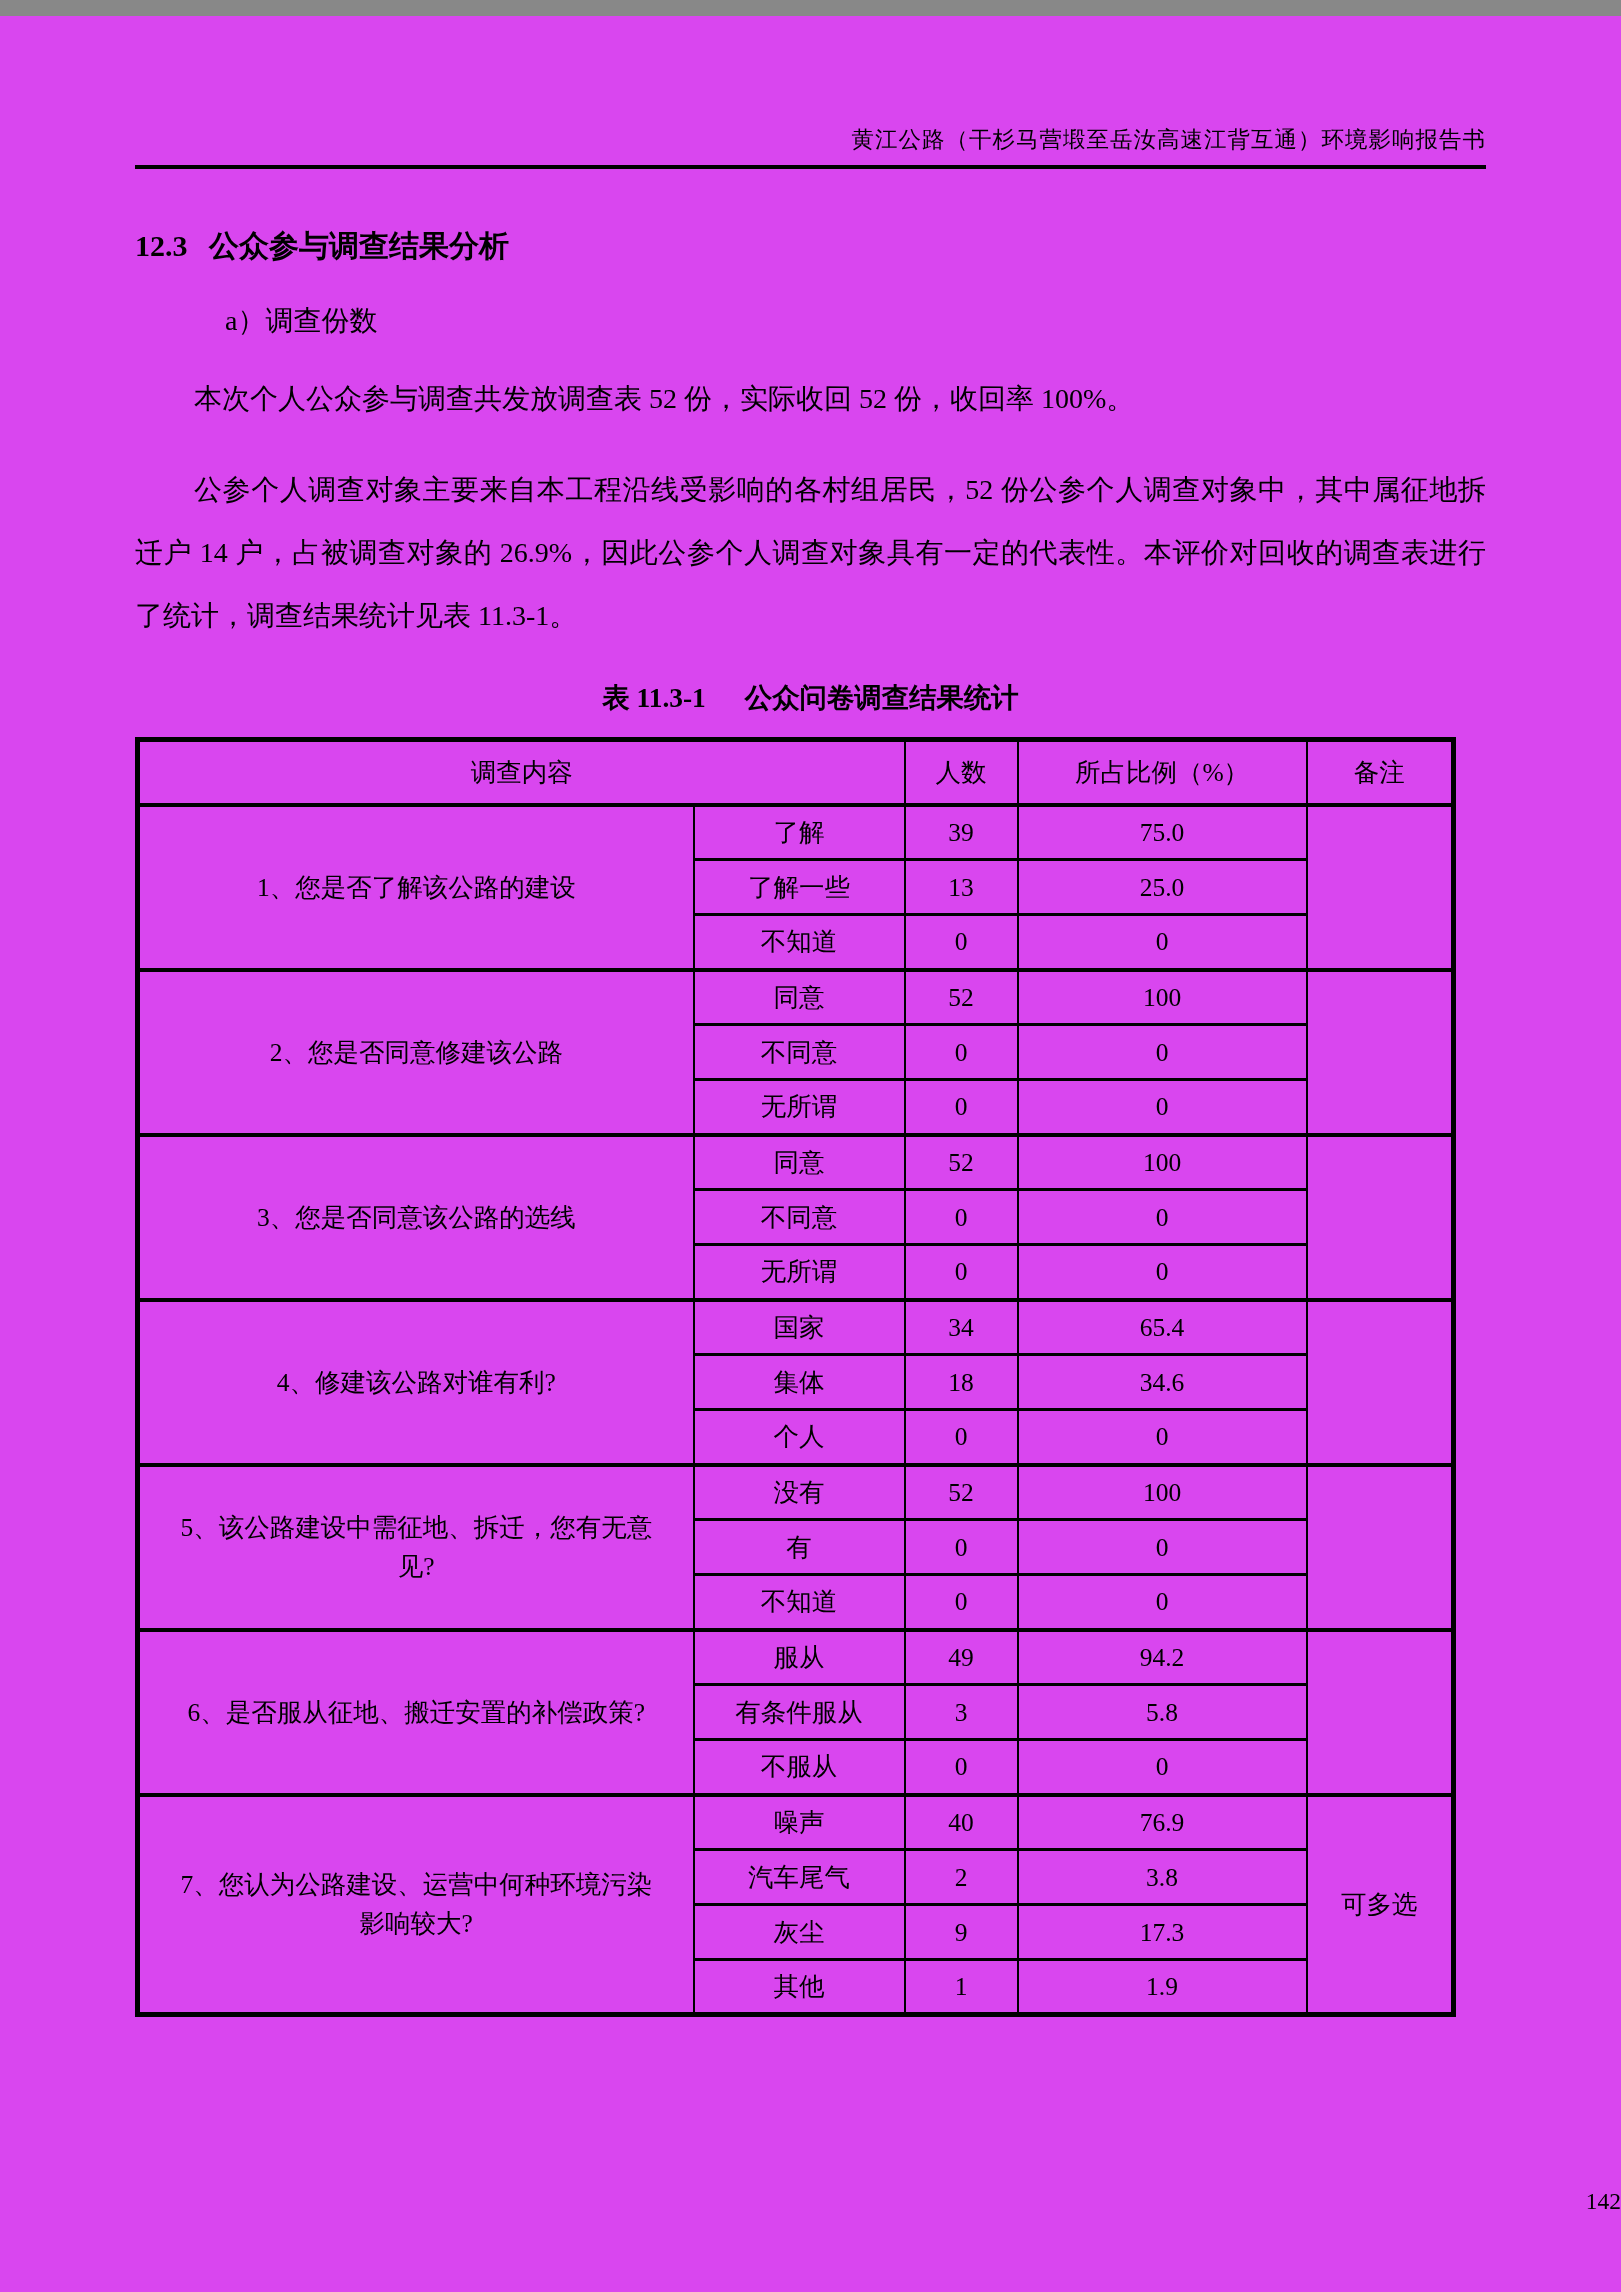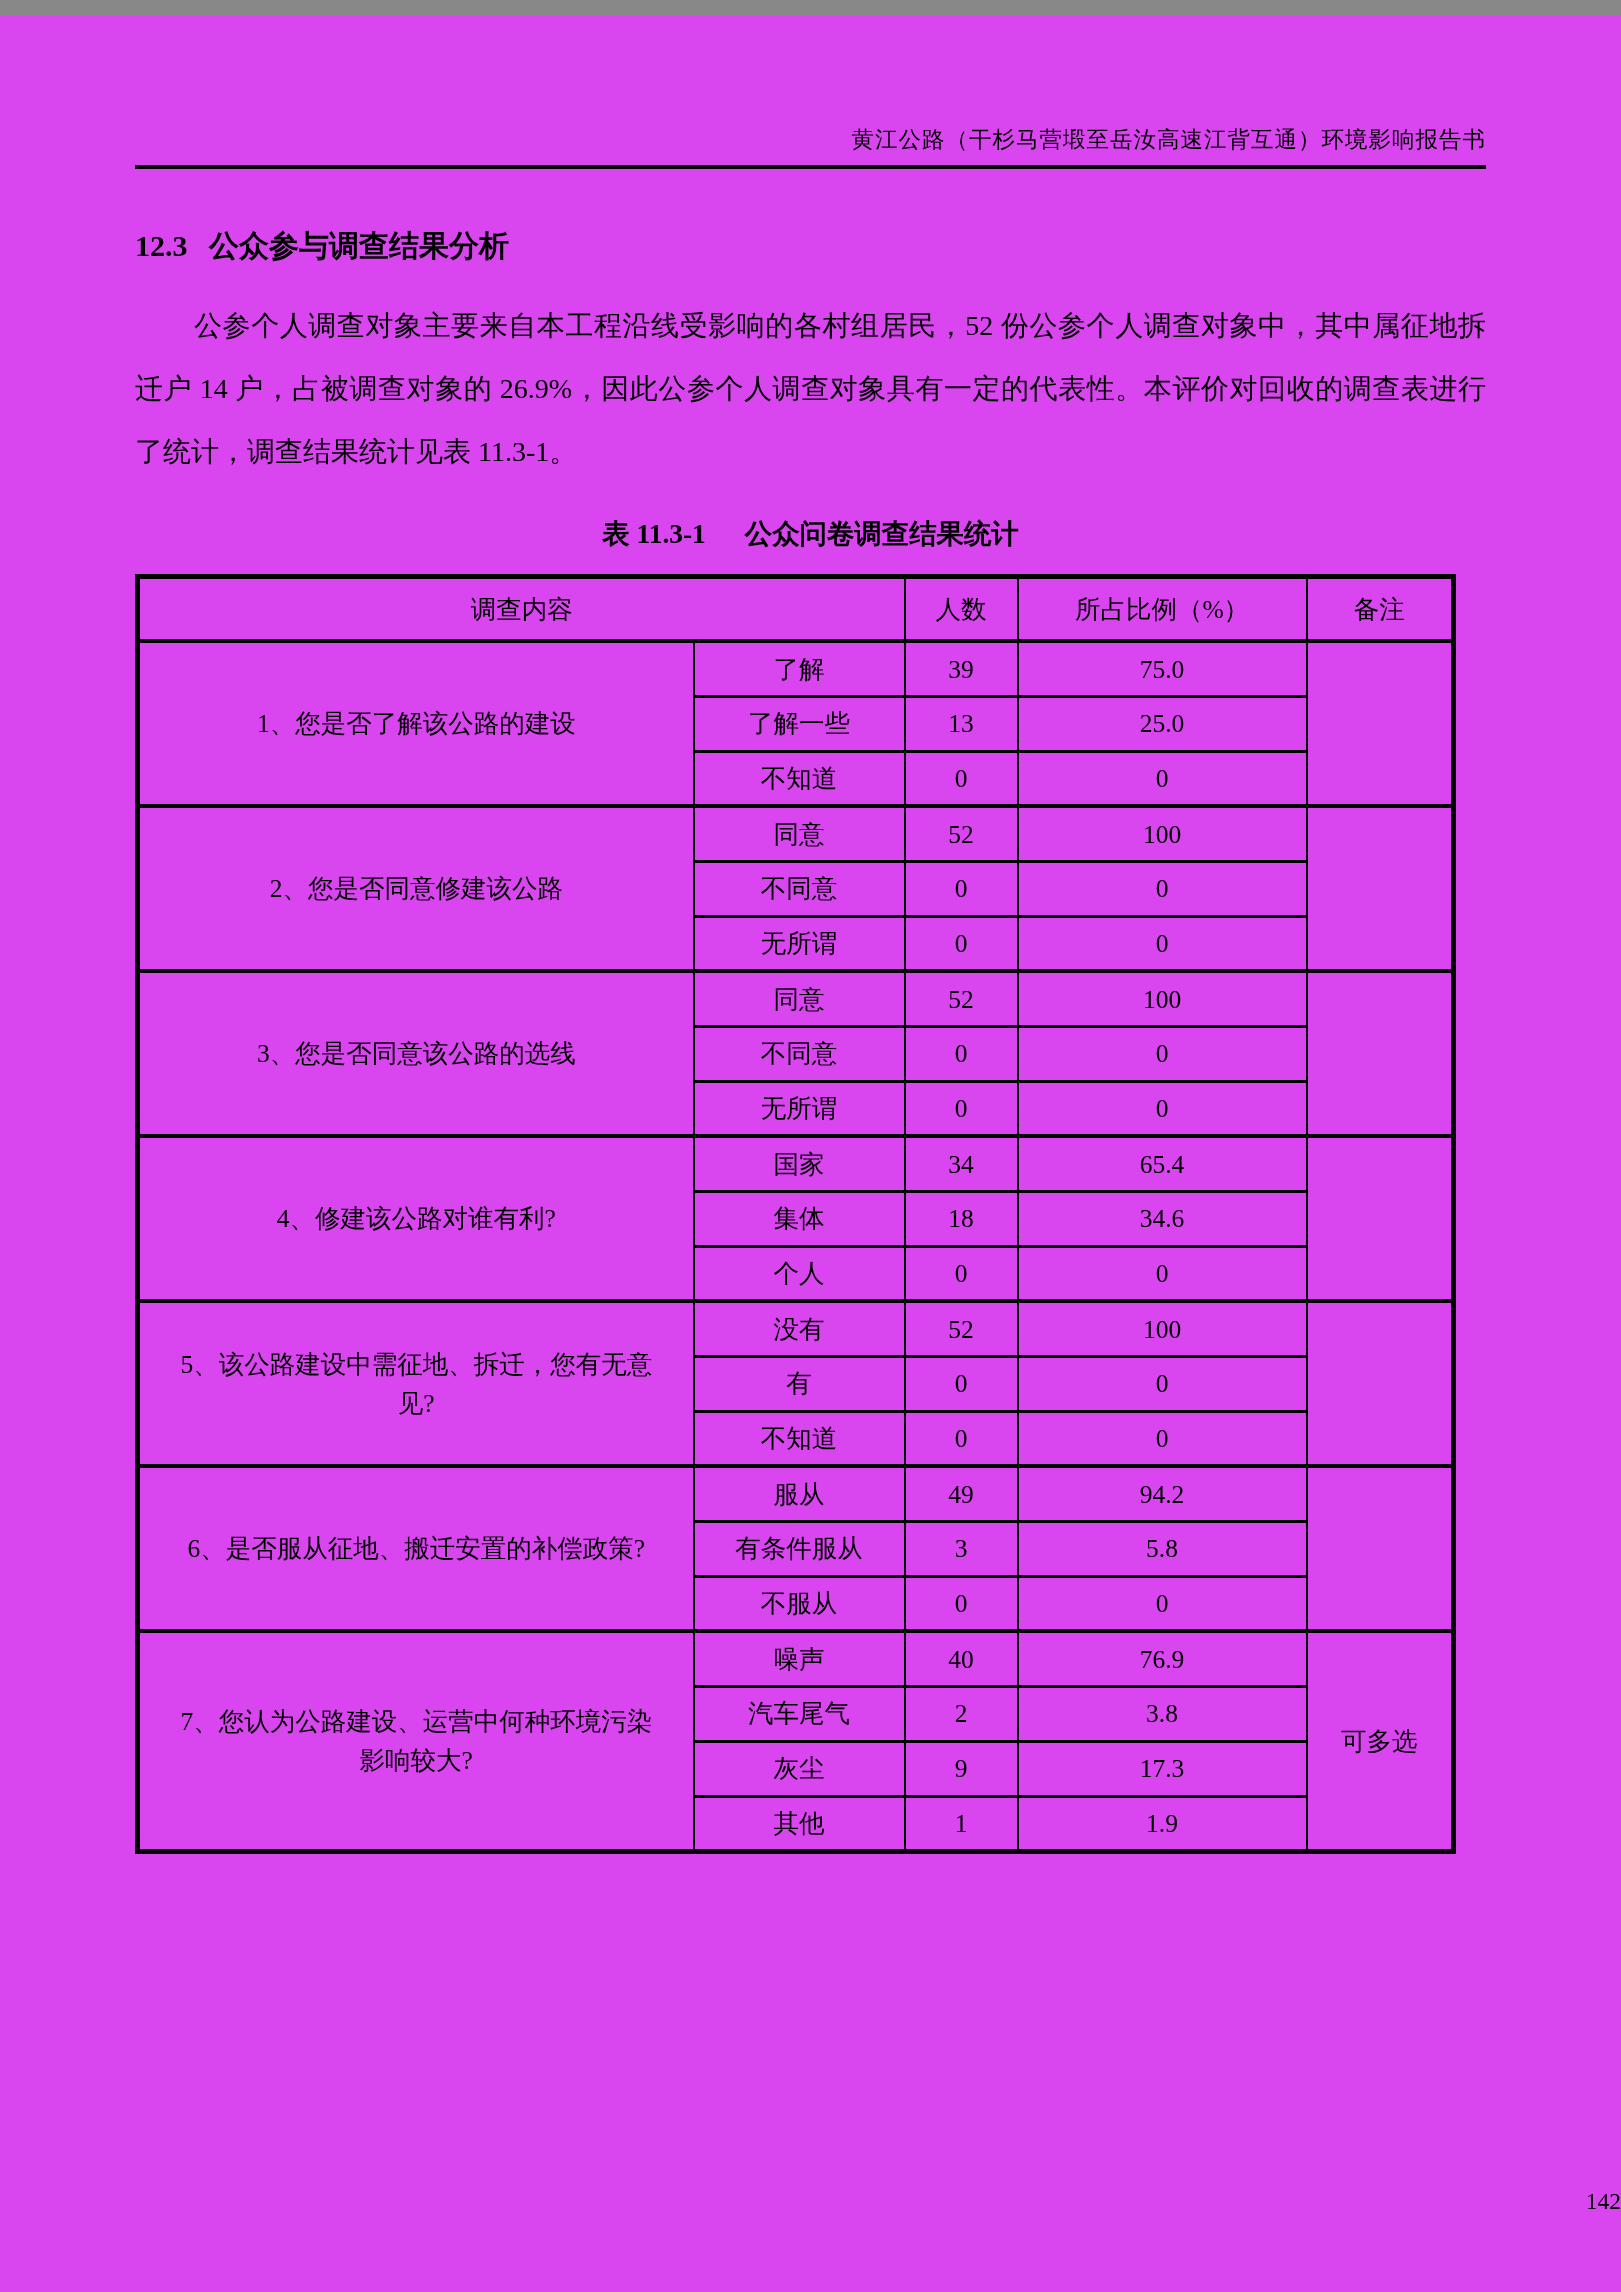--- a/index.html
+++ b/index.html
@@ -97,21 +97,23 @@
   <div class="doc-header">
     <span>黄江公路（干杉马营塅至岳汝高速江背互通）环境影响报告书</span>
   </div>
   <hr class="header-rule">
 
   <div class="h1">
     <span class="num">12.3</span><span>公众参与调查结果分析</span>
   </div>
 
 
-
+  <div class="list-item">a）调查份数</div>
+
+  <div class="para">本次个人公众参与调查共发放调查表 52 份，实际收回 52 份，收回率 100%。</div>
 
 
   <div class="para">公参个人调查对象主要来自本工程沿线受影响的各村组居民，52 份公参个人调查对象中，其中属征地拆迁户 14 户，占被调查对象的 26.9%，因此公参个人调查对象具有一定的代表性。本评价对回收的调查表进行了统计，调查结果统计见表 11.3-1。</div>
 
   <div class="table-caption">
     <span class="cap-label">表 11.3-1</span><span>公众问卷调查结果统计</span>
   </div>
 
   <table class="survey">
     <colgroup>

